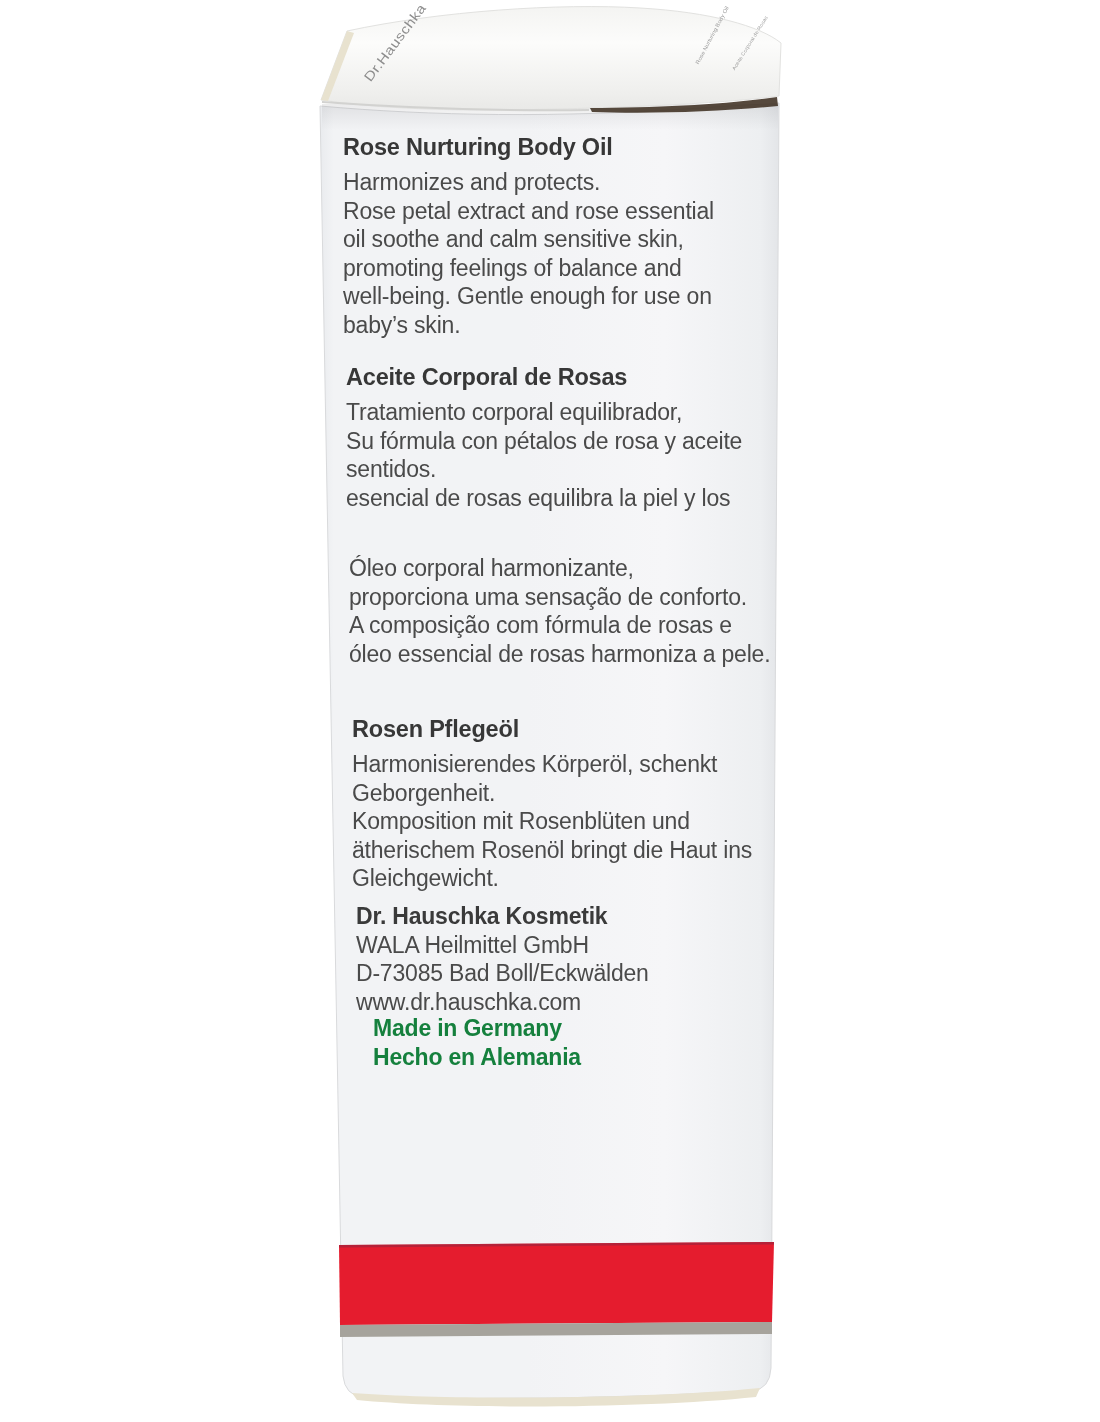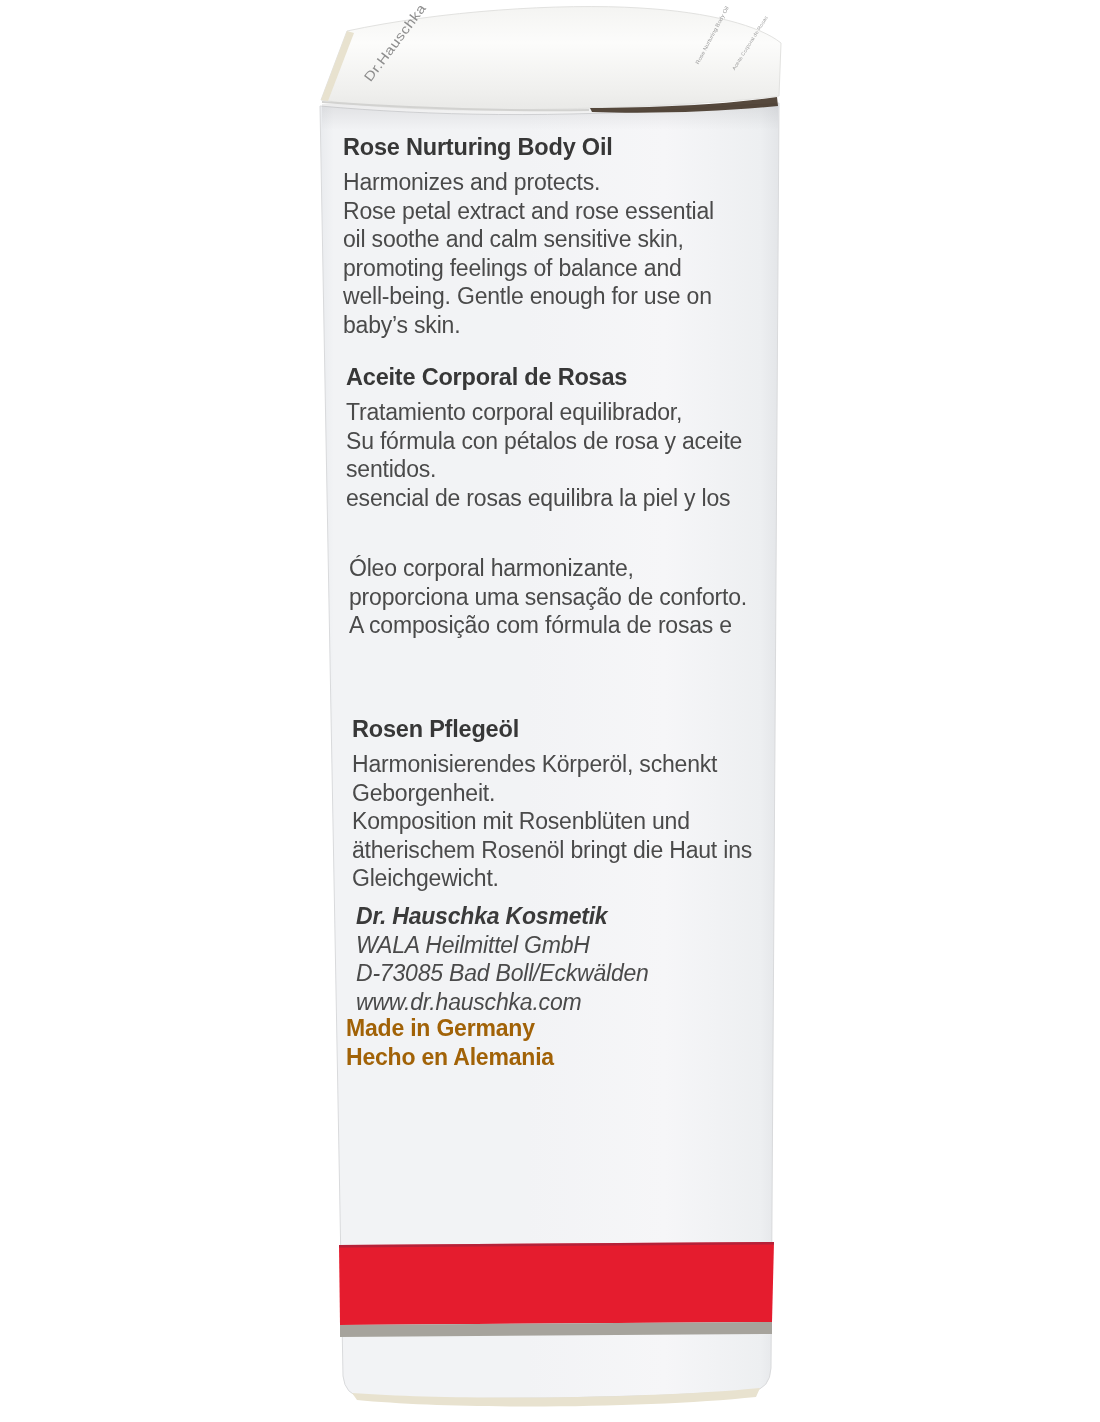--- a/index.html
+++ b/index.html
@@ -14,23 +14,23 @@
     position:absolute;color:#4a4a4a;font-size:23px;line-height:28.6px;
     letter-spacing:-0.2px;white-space:nowrap;
   }
   .txt .heading{
     font-size:23.5px;font-weight:700;color:#373737;line-height:30px;margin-bottom:6px;
   }
   .sec-en{left:343px;top:132px;}
   .sec-es{left:346px;top:362px;}
   .sec-pt{left:349px;top:554px;}
   .sec-de{left:352px;top:714px;}
-  .sec-mfr{left:356px;top:902px;font-style:italic;}
+  .sec-mfr{left:356px;top:902px;}
   .sec-mfr .mfr-name{font-weight:700;color:#3a3a3a;}
-  .sec-origin{left:346px;top:1014px;font-weight:700;color:#a16207;}
+  .sec-origin{left:373px;top:1014px;font-weight:700;color:#15803d;}
 
   
   .flap-brand{
     position:absolute;left:374px;top:66px;height:19px;
     font-size:15.5px;color:#8d8d8d;letter-spacing:0.4px;font-weight:500;
     transform-origin:0 100%;transform:rotate(-53deg) scaleY(0.85);
     white-space:nowrap;
   }
   .flap-side{
     position:absolute;color:#9b9b9b;white-space:nowrap;
@@ -120,20 +120,21 @@
     <div class="line">Tratamiento corporal equilibrador,</div>
     <div class="line">Su fórmula con pétalos de rosa y aceite</div>
     <div class="line">sentidos.</div>
     <div class="line">esencial de rosas equilibra la piel y los</div>
   </section>
 
   <section class="txt sec-pt">
     <div class="line">Óleo corporal harmonizante,</div>
     <div class="line">proporciona uma sensação de conforto.</div>
     <div class="line">A composição com fórmula de rosas e</div>
+    <div class="line">óleo essencial de rosas harmoniza a pele.</div>
   </section>
 
   <section class="txt sec-de">
     <div class="heading">Rosen Pflegeöl</div>
     <div class="line">Harmonisierendes Körperöl, schenkt</div>
     <div class="line">Geborgenheit.</div>
     <div class="line">Komposition mit Rosenblüten und</div>
     <div class="line">ätherischem Rosenöl bringt die Haut ins</div>
     <div class="line">Gleichgewicht.</div>
   </section>

